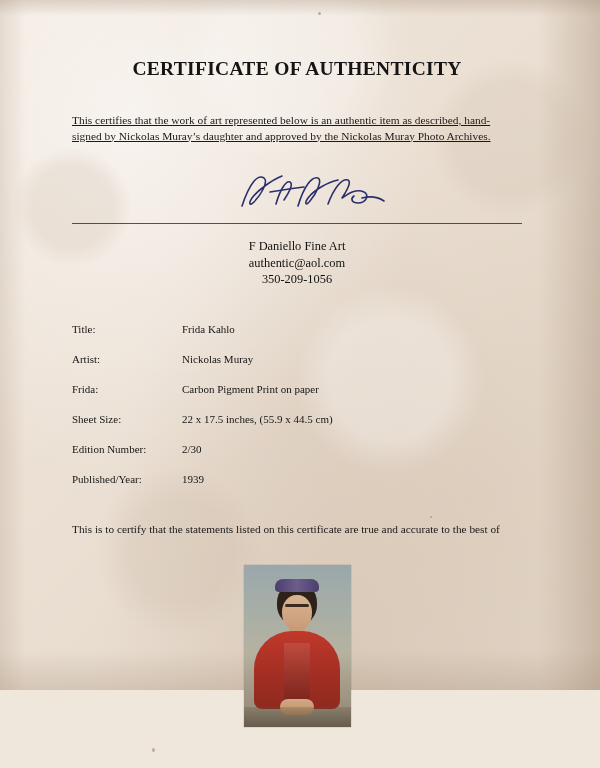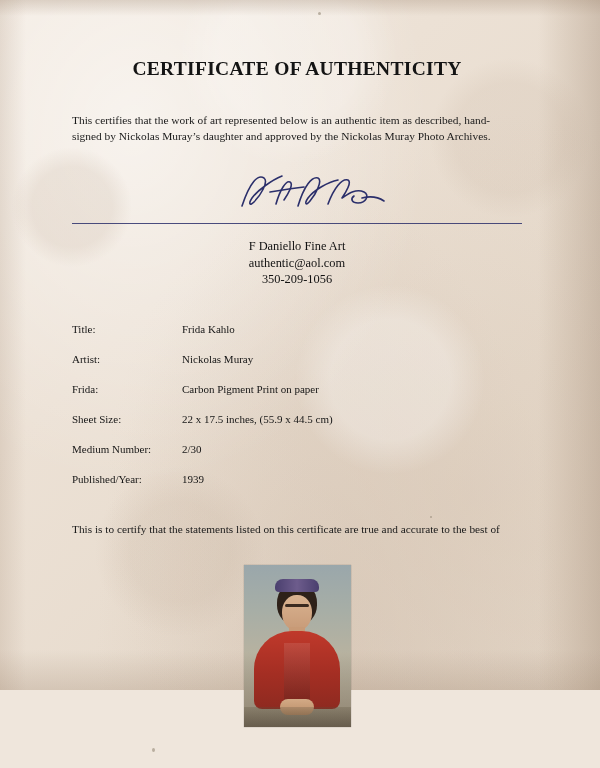--- a/index.html
+++ b/index.html
@@ -89,21 +89,21 @@
     margin: 0 0 33px 0;
   }
 
   .intro {
     font-size: 11.4px;
     line-height: 15.5px;
     color: #1a1a1a;
     margin: 0;
     text-align: left;
   }
-  .intro .line { display: block; white-space: nowrap; }
+  .intro .line { display: block; white-space: nowrap; text-decoration: underline; }
 
   
   .sig-area {
     position: relative;
     height: 62px;
     margin-top: 26px;
   }
   .sig-ink {
     position: absolute;
     left: 152px;
@@ -314,21 +314,21 @@
         </tr>
         <tr>
           <td class="label">Frida:</td>
           <td class="value">Carbon Pigment Print on paper</td>
         </tr>
         <tr>
           <td class="label">Sheet Size:</td>
           <td class="value">22 x 17.5 inches, (55.9 x 44.5 cm)</td>
         </tr>
         <tr>
-          <td class="label">Medium Number:</td>
+          <td class="label">Edition Number:</td>
           <td class="value">2/30</td>
         </tr>
         <tr>
           <td class="label">Published/Year:</td>
           <td class="value">1939</td>
         </tr>
       </tbody>
     </table>
 
     <p class="closing">

